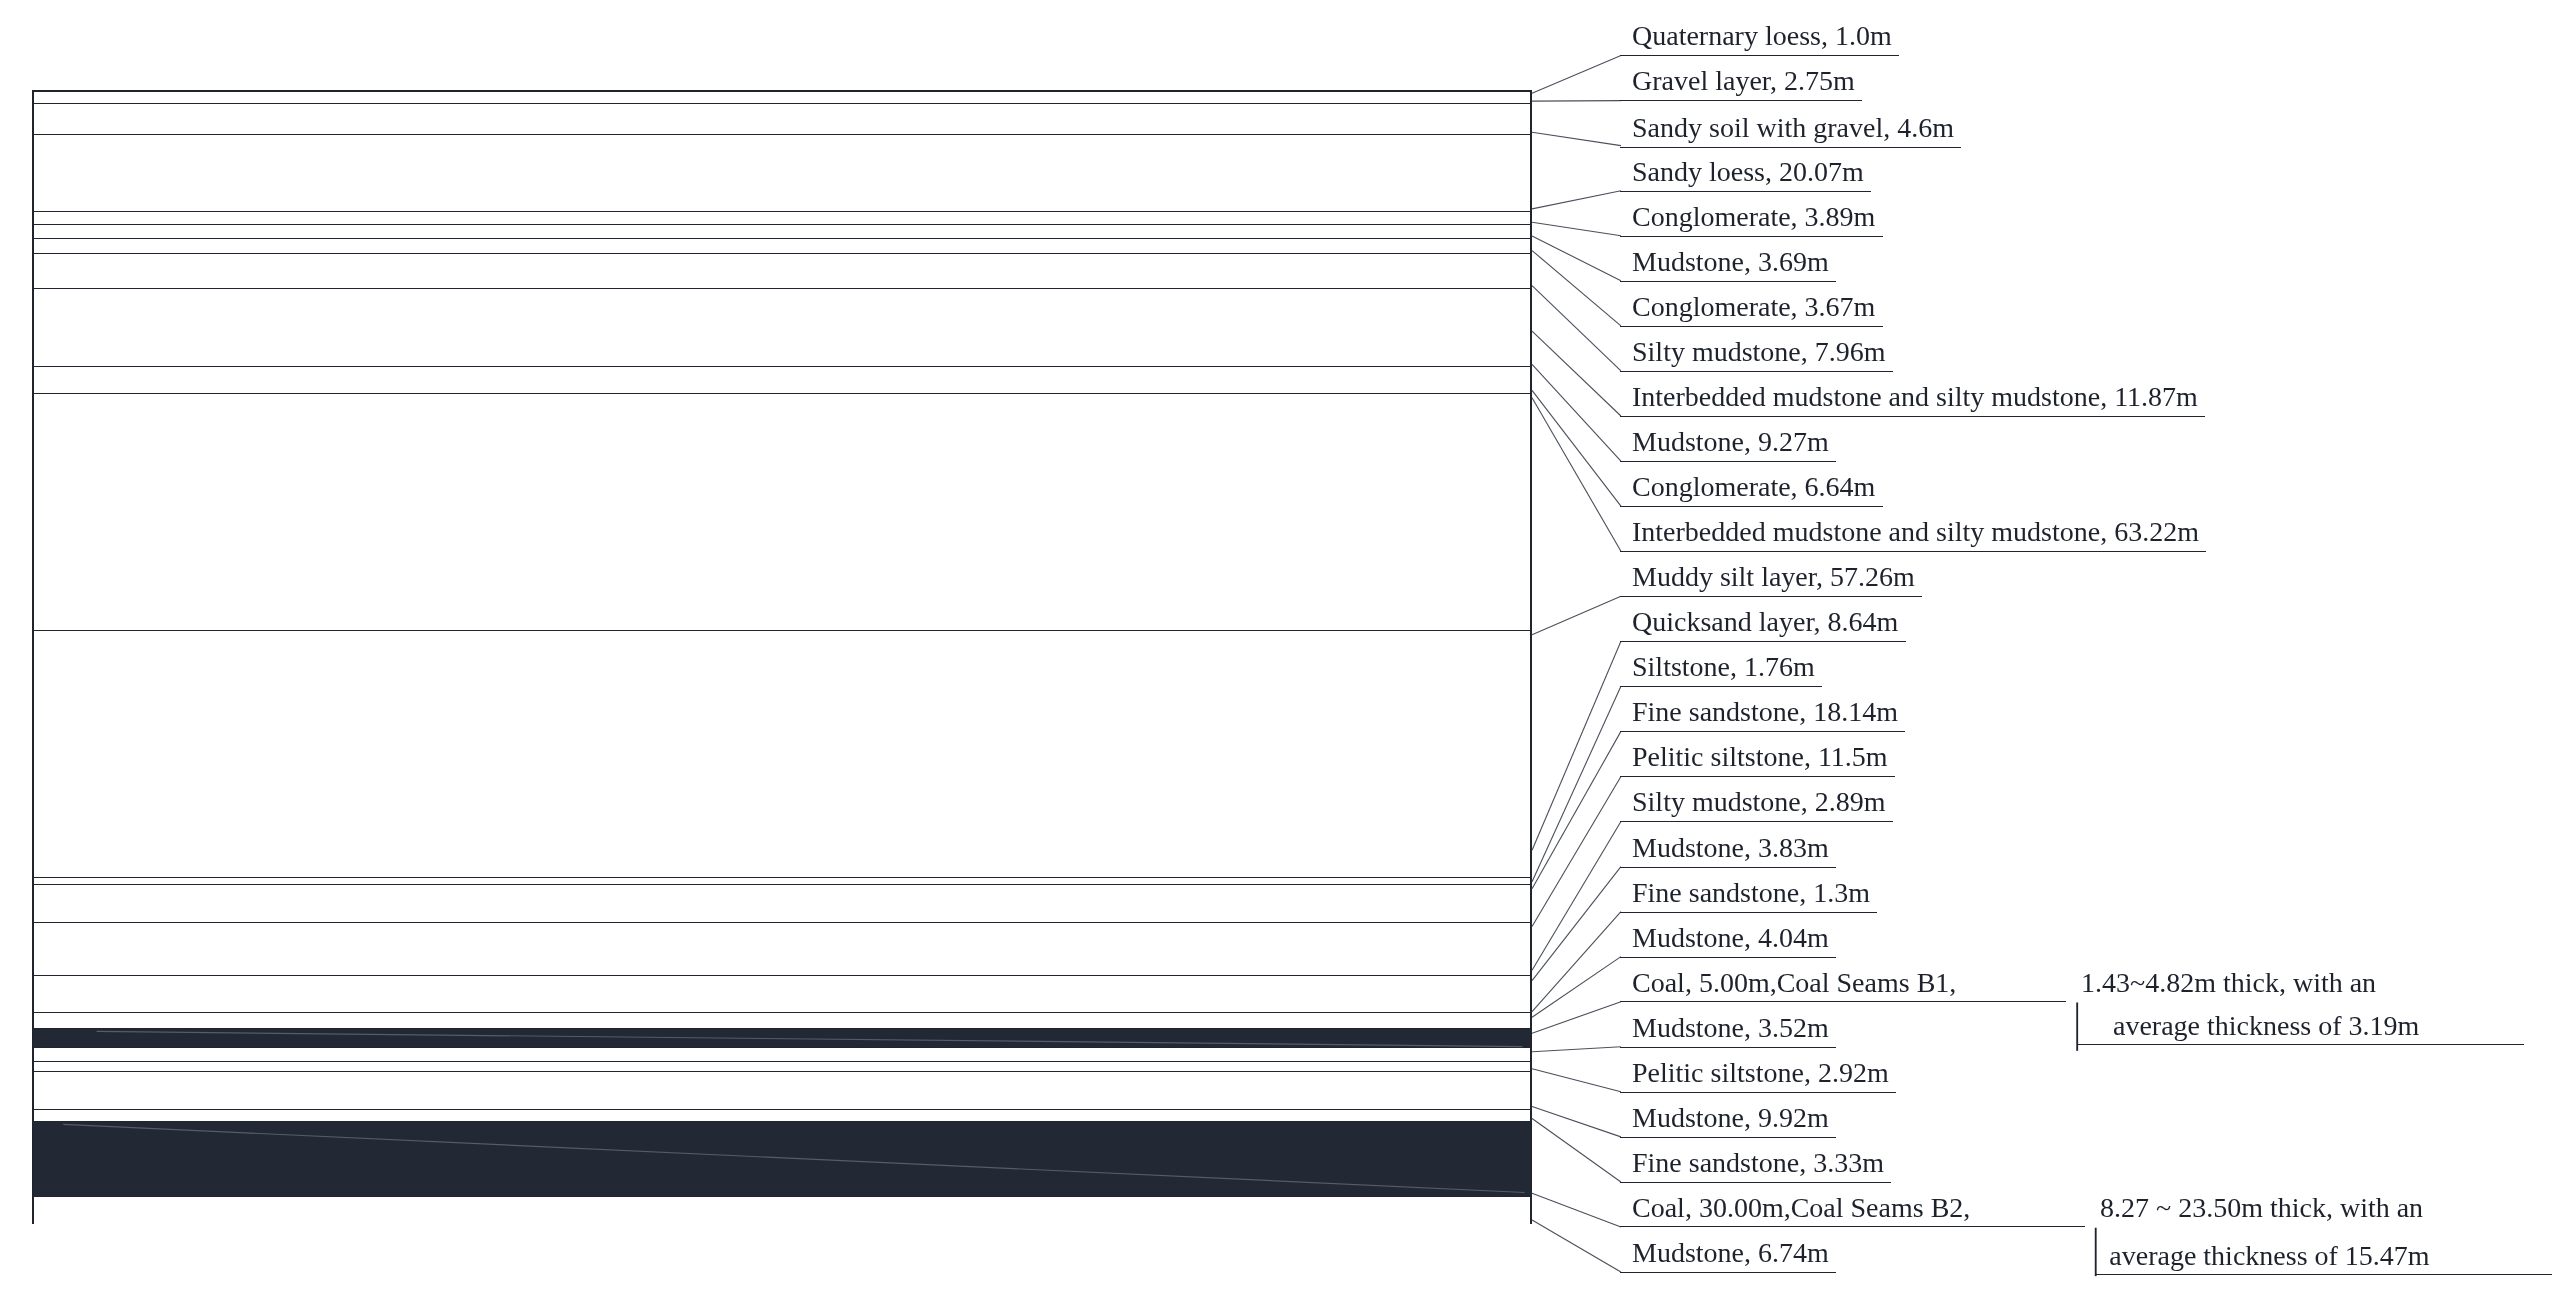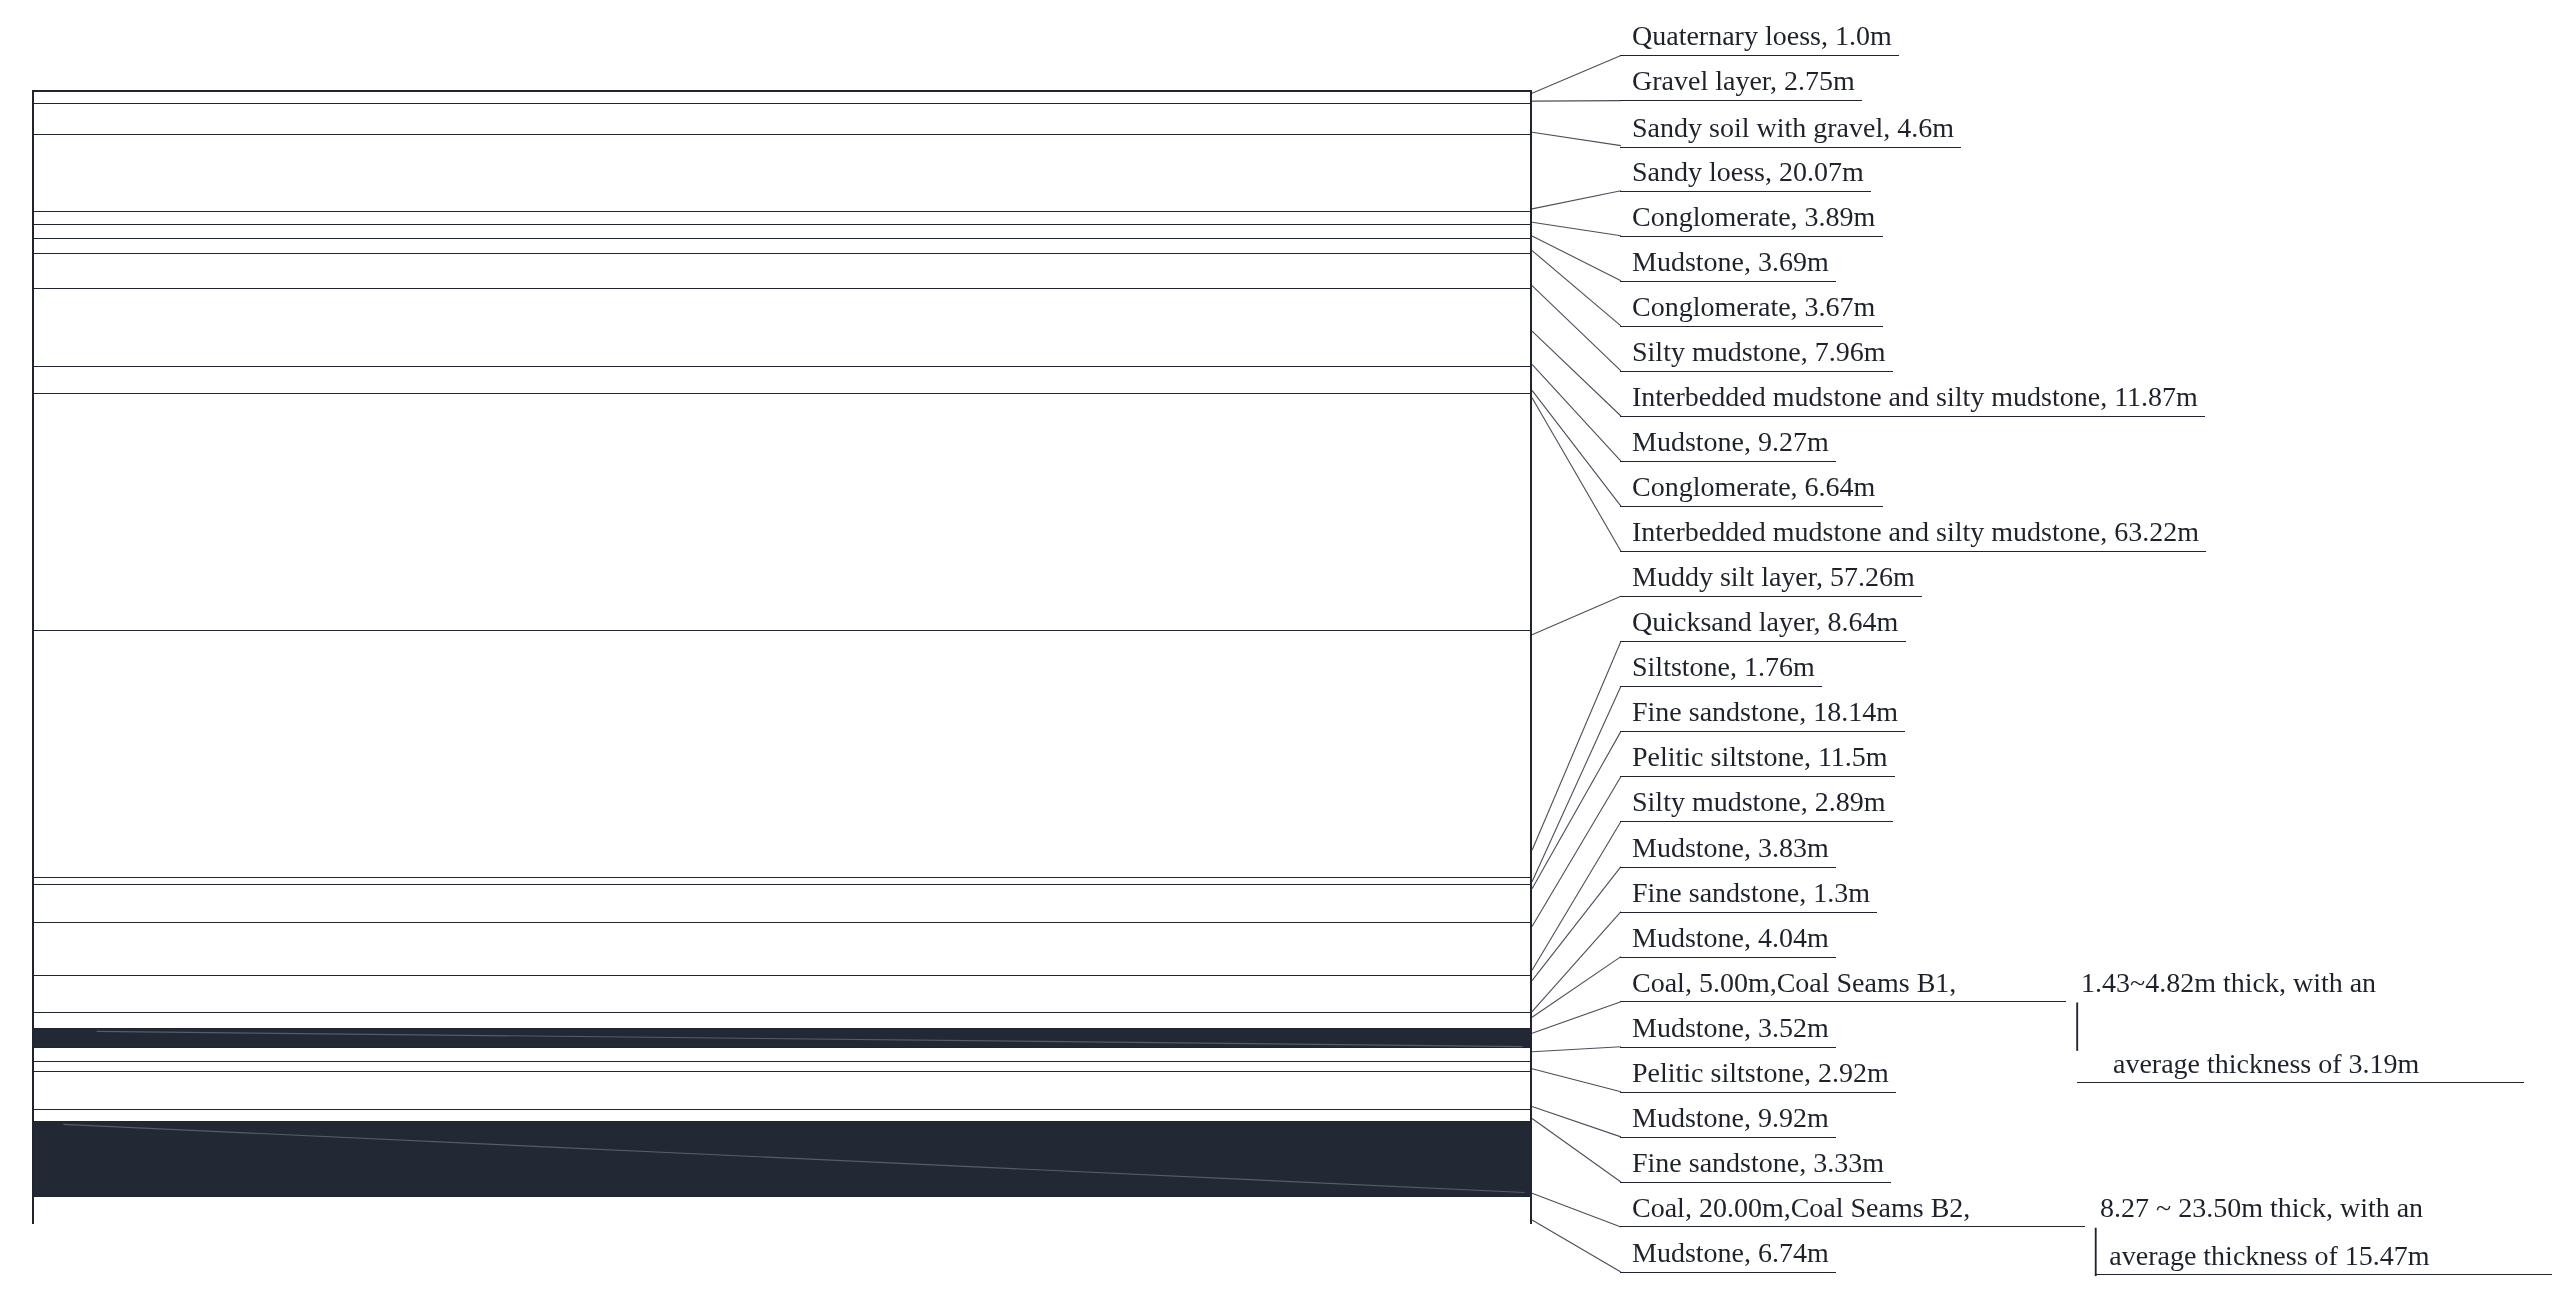--- a/index.html
+++ b/index.html
@@ -101,23 +101,23 @@
     <div class="label" style="left: 1620px; top: 512px;">Interbedded mudstone and silty mudstone, 63.22m</div>
     <div class="label" style="left: 1620px; top: 557px;">Muddy silt layer, 57.26m</div>
     <div class="label" style="left: 1620px; top: 602px;">Quicksand layer, 8.64m</div>
     <div class="label" style="left: 1620px; top: 647px;">Siltstone, 1.76m</div>
     <div class="label" style="left: 1620px; top: 692px;">Fine sandstone, 18.14m</div>
     <div class="label" style="left: 1620px; top: 737px;">Pelitic siltstone, 11.5m</div>
     <div class="label" style="left: 1620px; top: 782px;">Silty mudstone, 2.89m</div>
     <div class="label" style="left: 1620px; top: 828px;">Mudstone, 3.83m</div>
     <div class="label" style="left: 1620px; top: 873px;">Fine sandstone, 1.3m</div>
     <div class="label" style="left: 1620px; top: 918px;">Mudstone, 4.04m</div>
-    <div class="label note2" style="left: 2077px; top: 1044px; width: 447px; padding-left: 36px;">average thickness of 3.19m</div>
+    <div class="label note2" style="left: 2077px; top: 1006px; width: 447px; padding-left: 36px;">average thickness of 3.19m</div>
     <div class="label bracket" style="left: 1620px; top: 963px;"><span class="ul" style="min-width: 446px;">Coal, 5.00m,Coal Seams B1,</span><span class="rest">1.43~4.82m thick, with an</span></div>
     <div class="label" style="left: 1620px; top: 1008px;">Mudstone, 3.52m</div>
     <div class="label" style="left: 1620px; top: 1053px;">Pelitic siltstone, 2.92m</div>
     <div class="label" style="left: 1620px; top: 1098px;">Mudstone, 9.92m</div>
     <div class="label" style="left: 1620px; top: 1143px;">Fine sandstone, 3.33m</div>
     <div class="label note2" style="left: 2096px; top: 1236px; width: 456px;">average thickness of 15.47m</div>
-    <div class="label bracket" style="left: 1620px; top: 1188px;"><span class="ul" style="min-width: 465px;">Coal, 20.00m,Coal Seams B2,</span><span class="rest">8.27 ~ 23.50m thick, with an</span></div>
+    <div class="label bracket" style="left: 1620px; top: 1188px;"><span class="ul" style="min-width: 465px;">Coal, 30.00m,Coal Seams B2,</span><span class="rest">8.27 ~ 23.50m thick, with an</span></div>
     <div class="label" style="left: 1620px; top: 1233px;">Mudstone, 6.74m</div>
   </div>
 
 
 </body></html>

